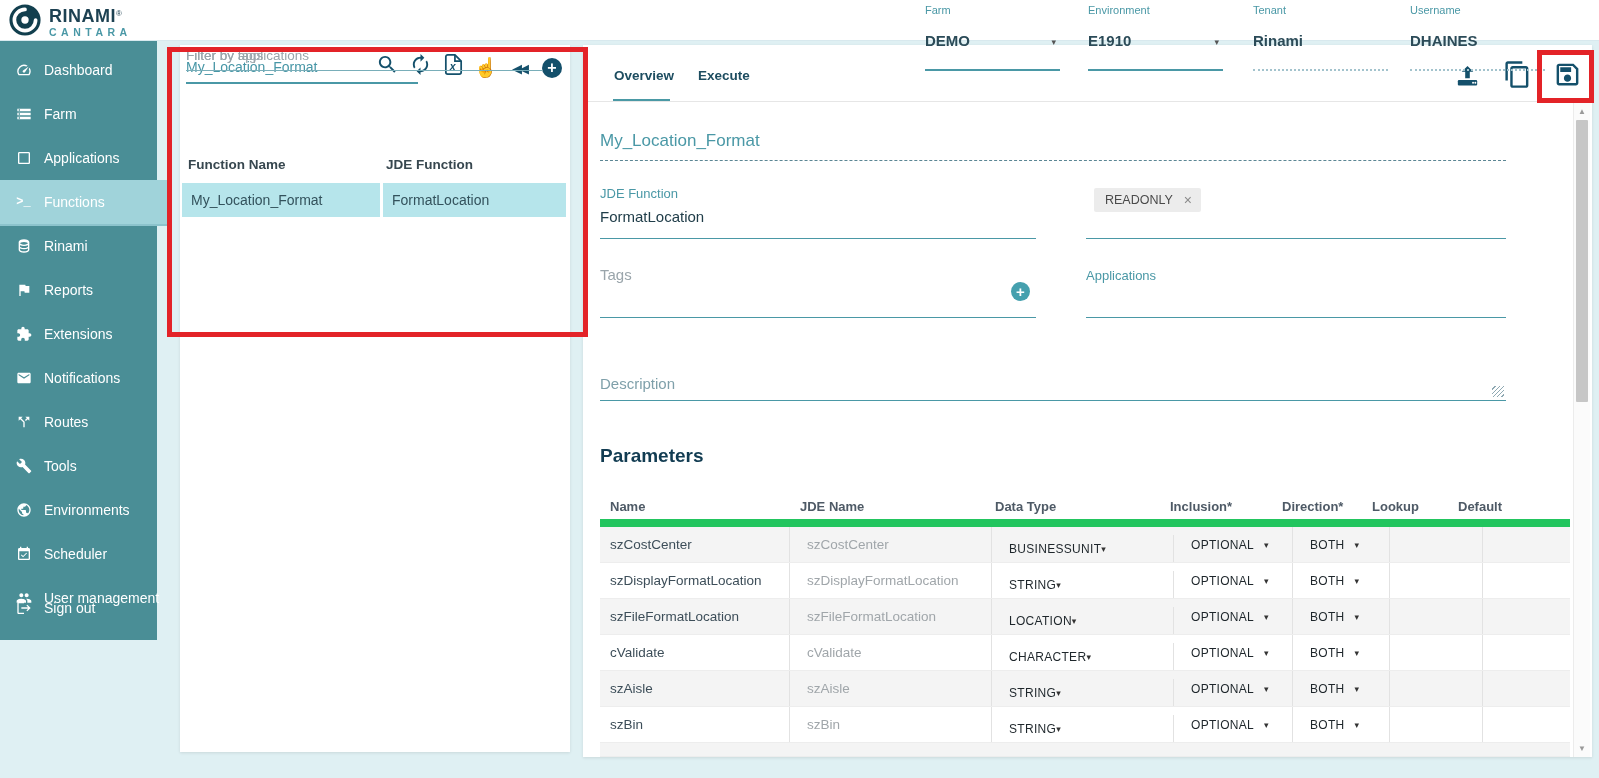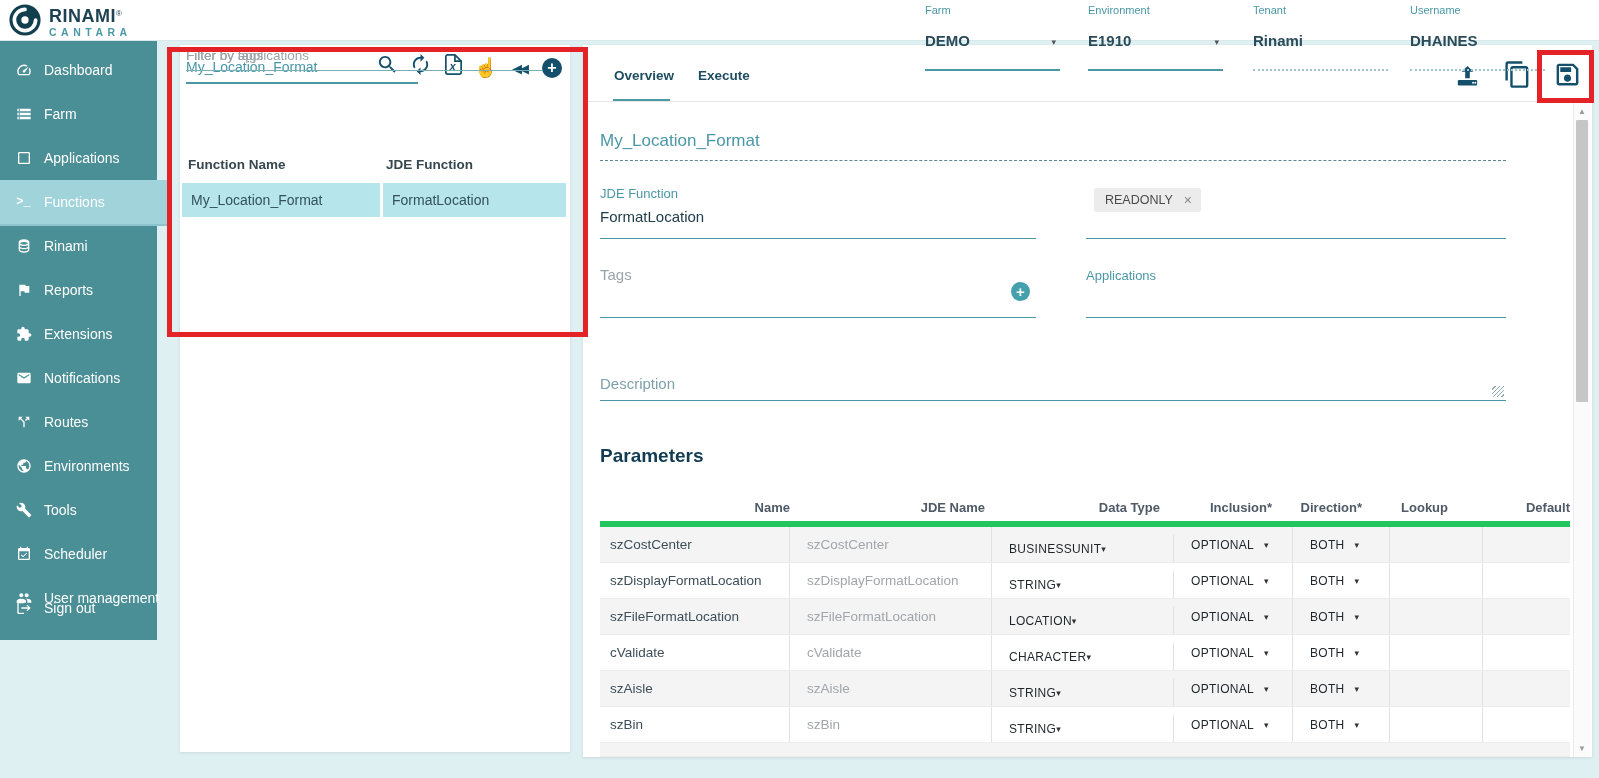--- a/index.html
+++ b/index.html
@@ -89,21 +89,21 @@
   .f-apps{ position:absolute; left:503px; top:221px; width:420px; height:52px; border-bottom:1px solid #4a98a6; }
   .f-apps .f-label{ padding-top:2px; }
   .f-desc{ position:absolute; left:17px; top:330px; width:906px; height:26px; border-bottom:1px solid #4a98a6; }
   .f-desc .placeholder{ color:#7fa0aa; }
   .resize-h{ position:absolute; right:2px; bottom:3px; width:12px; height:11px;
              background:repeating-linear-gradient(135deg, transparent 0 2px, #8fa9b3 2px 3px); }
   .params-h{ position:absolute; left:17px; top:400px; font-size:19px; font-weight:700; color:#123c52; }
 
   .ptable{ position:absolute; left:17px; top:448px; width:970px; }
   .prow{ display:grid; grid-template-columns:190px 195px 175px 112px 90px 86px 1fr; }
-  .phead{ height:34px; align-items:center; border-bottom:6px solid #22c55e;text-align:right; }
+  .phead{ height:34px; align-items:center; border-bottom:8px solid #22c55e; }
   .phead > div{ font-size:13px; font-weight:700; color:#4e5a66; padding-left:10px; }
   .pbody .prow{ height:36px; align-items:stretch; border-bottom:1px solid #ededed;gap:7px; }
   .pbody .prow:nth-child(odd){ background:#f4f4f4; }
   .pcell{ display:flex; align-items:center; padding-left:10px; font-size:13.5px; border-right:1px solid #e2e2e2; }
   .pcell:last-child{ border-right:none; }
   .pc-name{ color:#3d4e59; }
   .pc-jde{ color:#a0a6aa; }
   .pc-sel{ font-size:12px; color:#1e262b; font-weight:500; letter-spacing:.3px; cursor:pointer; }
   .pc-type{ justify-content:flex-start; padding-right:28px;margin-top:8px; }
   .dd{ font-size:9px; color:#333; }
@@ -256,33 +256,33 @@
             <svg viewBox="0 0 24 24" fill="currentColor">
               <path d="M14 4l2.29 2.29-2.88 2.88 1.42 1.42 2.88-2.88L20 10V4zm-4 0H4v6l2.29-2.29 4.71 4.7V20h2v-8.41l-5.29-5.3z"></path>
             </svg>
           </span>
           <span class="s-label">Routes</span>
         </div>
 
         <div class="side-item">
           <span class="s-ico">
             <svg viewBox="0 0 24 24" fill="currentColor">
+              <path d="M22.7 19l-9.1-9.1c.9-2.3.4-5-1.5-6.9-2-2-5-2.4-7.4-1.3L9 6 6 9 1.6 4.7C.4 7.1.9 10.1 2.9 12.1c1.9 1.9 4.6 2.4 6.9 1.5l9.1 9.1c.4.4 1 .4 1.4 0l2.3-2.3c.5-.4.5-1.1.1-1.4z"></path>
+            </svg>
+          </span>
+          <span class="s-label">Tools</span>
+        </div>
+
+        <div class="side-item">
+          <span class="s-ico">
+            <svg viewBox="0 0 24 24" fill="currentColor">
               <path d="M12 2C6.48 2 2 6.48 2 12s4.48 10 10 10 10-4.48 10-10S17.52 2 12 2zm-1 17.93c-3.95-.49-7-3.85-7-7.93 0-.62.08-1.21.21-1.79L9 15v1c0 1.1.9 2 2 2v1.93zm6.9-2.54c-.26-.81-1-1.39-1.9-1.39h-1v-3c0-.55-.45-1-1-1H8v-2h2c.55 0 1-.45 1-1V7h2c1.1 0 2-.9 2-2v-.41c2.93 1.19 5 4.06 5 7.41 0 2.08-.8 3.97-2.1 5.39z"></path>
             </svg>
           </span>
           <span class="s-label">Environments</span>
-        </div>
-
-        <div class="side-item">
-          <span class="s-ico">
-            <svg viewBox="0 0 24 24" fill="currentColor">
-              <path d="M22.7 19l-9.1-9.1c.9-2.3.4-5-1.5-6.9-2-2-5-2.4-7.4-1.3L9 6 6 9 1.6 4.7C.4 7.1.9 10.1 2.9 12.1c1.9 1.9 4.6 2.4 6.9 1.5l9.1 9.1c.4.4 1 .4 1.4 0l2.3-2.3c.5-.4.5-1.1.1-1.4z"></path>
-            </svg>
-          </span>
-          <span class="s-label">Tools</span>
         </div>
 
         <div class="side-item">
           <span class="s-ico">
             <svg viewBox="0 0 24 24" fill="currentColor">
               <path d="M16.53 11.06L15.47 10l-4.88 4.88-2.12-2.12-1.06 1.06L10.59 17l5.94-5.94zM19 3h-1V1h-2v2H8V1H6v2H5c-1.11 0-1.99.9-1.99 2L3 19c0 1.1.89 2 2 2h14c1.1 0 2-.9 2-2V5c0-1.1-.9-2-2-2zm0 16H5V8h14v11z"></path>
             </svg>
           </span>
           <span class="s-label">Scheduler</span>
         </div>

